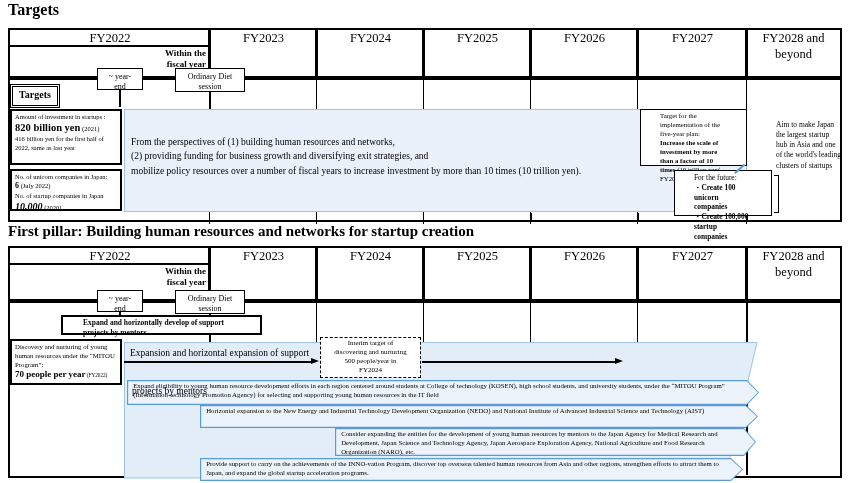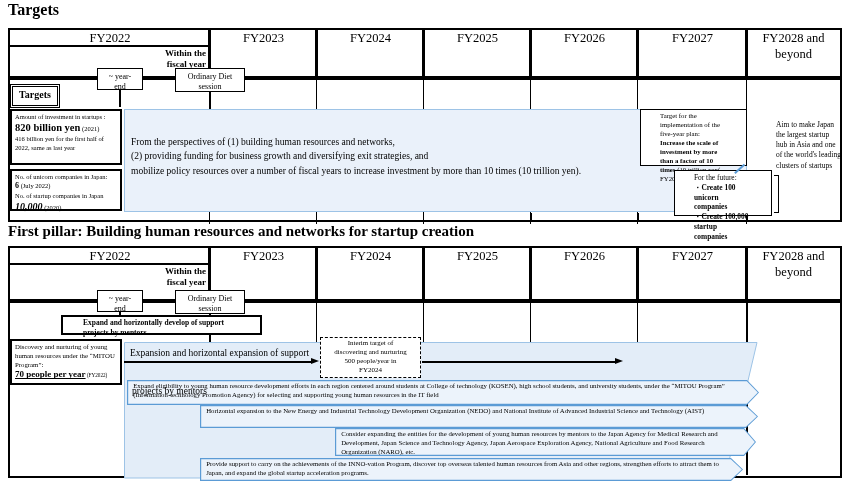--- a/index.html
+++ b/index.html
@@ -161,21 +161,21 @@
 end</div>
     <div class="tlbox" style="left:165px;top:42px;width:70px;height:24px;">Ordinary Diet
 session</div>
     <div class="cv" style="left:109px;top:64px;height:4px;"></div>
     <div class="cv" style="left:199px;top:66px;height:28px;"></div>
 
     <div class="smallbox" style="left:7px;top:67px;width:201px;height:20px;font-size:7.5px;font-weight:bold;padding:1px 20px;z-index:6;margin-left:44px;">Expand and horizontally develop of support projects by mentors</div>
 
     <div class="smallbox" style="left:0;top:91px;width:112px;height:46px;font-size:6.8px;">
       <span>Discovery and nurturing of young human resources under the “MITOU Program”:</span>
-      <span class="blk"><span class="b" style="font-size:9px;text-decoration:underline;">70 people per year</span><span style="font-size:5.2px;"> (FY2022)</span></span>
+      <span class="blk"><span class="b" style="font-size:9px;">70 people per year</span><span style="font-size:5.2px;"> (FY2022)</span></span>
     </div>
 
     <svg class="abs" style="left:114px;top:94px;z-index:2;" width="650" height="137" viewBox="0 0 650 137">
       <polygon points="0.5,0.5 633,0.5 601,136 0.5,136" fill="#e3edf8" stroke="#9dc3e6" stroke-width="1"></polygon>
     </svg>
 
     <div class="abs" style="left:120px;top:100px;width:200px;font-size:9.5px;z-index:5;">Expansion and horizontal expansion of support</div>
     <div class="abs" style="left:122px;top:118px;width:200px;font-size:9.5px;z-index:5;margin-top:20px;">projects by mentors</div>
     <div class="al" style="left:114px;top:113px;width:188px;"></div>
     <div class="ah" style="left:301px;top:110px;"></div>

